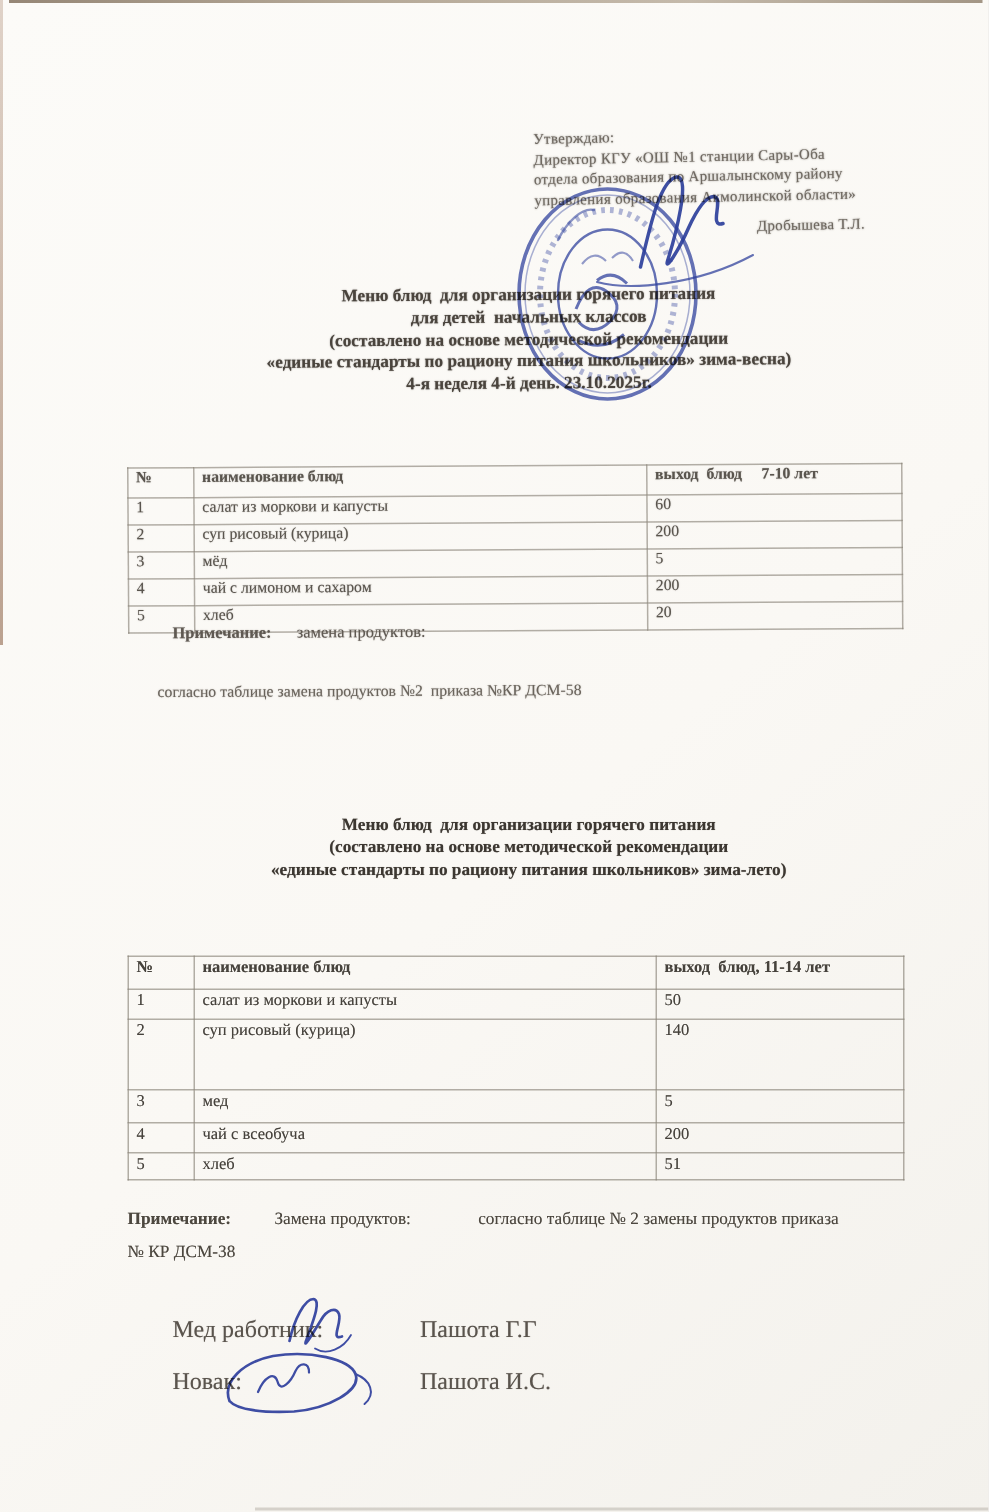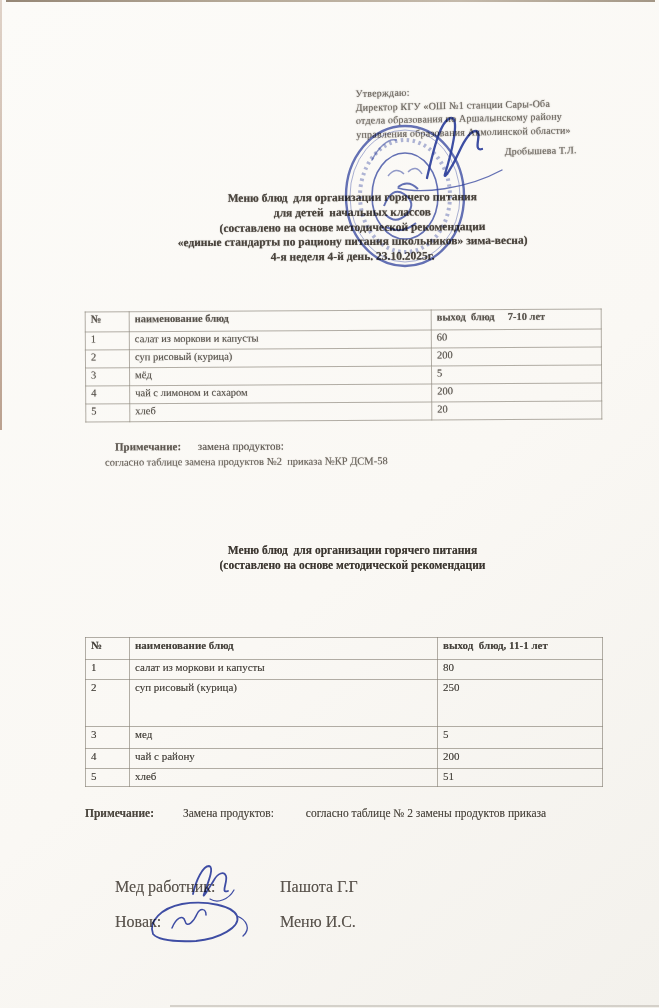--- a/index.html
+++ b/index.html
@@ -56,32 +56,32 @@
       text-shadow:0 0 .4px rgba(70,66,60,.5);}
   .t2 col.c1{width:44px}.t2 col.c2{width:308px}.t2 col.c3{width:165px}
   .t2 thead tr{height:22px}
   .t2 tbody tr:nth-child(1){height:20px}
   .t2 tbody tr:nth-child(2){height:47px}
   .t2 tbody tr:nth-child(3){height:22px}
   .t2 tbody tr:nth-child(4){height:20px}
   .t2 tbody tr:nth-child(5){height:18px}
 
   
-  .note1{left:115px;top:440px;font-size:11px;color:#5f5952;
+  .note1{left:115px;top:416px;font-size:11px;color:#5f5952;
          text-shadow:0 0 .8px rgba(95,89,82,.6);transform:rotate(-.3deg);}
   .note1 .lbl{font-weight:bold;}
   .note1 .txt{margin-left:14px;}
   .note1-line2{left:105px;top:456px;font-size:10.5px;color:#6a645c;
          text-shadow:0 0 .9px rgba(106,100,92,.6);transform:rotate(-.3deg);}
 
   .footer-note{left:85px;top:806px;width:552px;font-size:11.5px;color:#4c473f;
          text-shadow:0 0 .4px rgba(76,71,63,.5);line-height:15px;}
   .footer-note .lbl{font-weight:bold;}
   .footer-note .txt{margin-left:26px;}
-  .footer-note .txt2{margin-left:29px;}
+  .footer-note .txt2{margin-left:42px;}
   .footer-note .line2{margin-top:7px;}
 
   
   .sig-row{font-size:16px;color:#5a544d;text-shadow:0 0 .5px rgba(90,84,77,.5);}
   .sig-med-label{left:115px;top:878px;}
   .sig-med-name{left:280px;top:878px;}
   .sig-cook-label{left:115px;top:913px;}
   .sig-cook-name{left:280px;top:913px;}
 
   .ink-layer{position:absolute;inset:0;pointer-events:none;mix-blend-mode:multiply;}
@@ -154,74 +154,76 @@
 
 <div class="abs note1">
   <span class="lbl">Примечание:</span>
   <span class="txt">замена продуктов:</span>
 </div>
 <div class="abs note1-line2 pre">согласно таблице замена продуктов №2  приказа №КР ДСМ-58</div>
 
 <div class="abs menu-title title2">
   <div class="pre">Меню блюд  для организации горячего питания</div>
   <div class="pre">(составлено на основе методической рекомендации</div>
+  <div class="pre">«единые стандарты по рациону питания школьников» зима-лето)</div>
 </div>
 
 <table class="abs menu-table t2">
   <colgroup>
       <col class="c1">
       <col class="c2">
       <col class="c3">
     </colgroup>
   <thead>
     <tr>
       <th>№</th>
       <th>наименование блюд</th>
-      <th class="pre">выход  блюд, 11-1 лет</th>
+      <th class="pre">выход  блюд, 11-14 лет</th>
     </tr>
   </thead>
   <tbody>
     <tr>
       <td>1</td>
       <td>салат из моркови и капусты</td>
-      <td>80</td>
+      <td>50</td>
     </tr>
     <tr>
       <td>2</td>
       <td>суп рисовый (курица)</td>
-      <td>250</td>
+      <td>140</td>
     </tr>
     <tr>
       <td>3</td>
       <td>мед</td>
       <td>5</td>
     </tr>
     <tr>
       <td>4</td>
-      <td>чай с району</td>
+      <td>чай с всеобуча</td>
       <td>200</td>
     </tr>
     <tr>
       <td>5</td>
       <td>хлеб</td>
       <td>51</td>
     </tr>
   </tbody>
 </table>
 
 <div class="abs footer-note">
   <span class="lbl">Примечание:</span>
   <span class="txt">Замена продуктов:</span>
   <span class="txt2">согласно таблице № 2 замены продуктов приказа</span>
+  <div class="line2">№ КР ДСМ-38</div>
 </div>
 
 <div class="abs sig-row sig-med-label">Мед работник:</div>
 <div class="abs sig-row sig-med-name">Пашота Г.Г</div>
 <div class="abs sig-row sig-cook-label">Новак:</div>
-<div class="abs sig-row sig-cook-name">Меню И.С.</div>
+<div class="abs sig-row sig-cook-name">Пашота И.С.</div>
 
 <svg class="ink-layer" width="659" height="1008" viewBox="0 0 659 1008">
 
   <g stroke="#3a4ca8" fill="none" opacity="0.78">
     <ellipse cx="405" cy="196" rx="59" ry="70" stroke-width="2.4"></ellipse>
     <ellipse cx="405" cy="196" rx="55" ry="66" stroke-width="1" opacity="0.55"></ellipse>
     <ellipse cx="405" cy="196" rx="45" ry="56" stroke-width="4" stroke-dasharray="2.5 3.5" opacity="0.5"></ellipse>
     <ellipse cx="405" cy="196" rx="33" ry="43" stroke-width="1.6"></ellipse>
     <path stroke-width="2" d="M384 206 q8 -20 20 -12 q13 9 3 20 q-11 11 -21 1 m12 -28 q10 -8 20 2 m-32 38 q16 8 30 -4"></path>
     <path stroke-width="1.4" opacity="0.7" d="M388 176 q8 -10 16 -2 m4 -2 q8 -8 14 2"></path>

